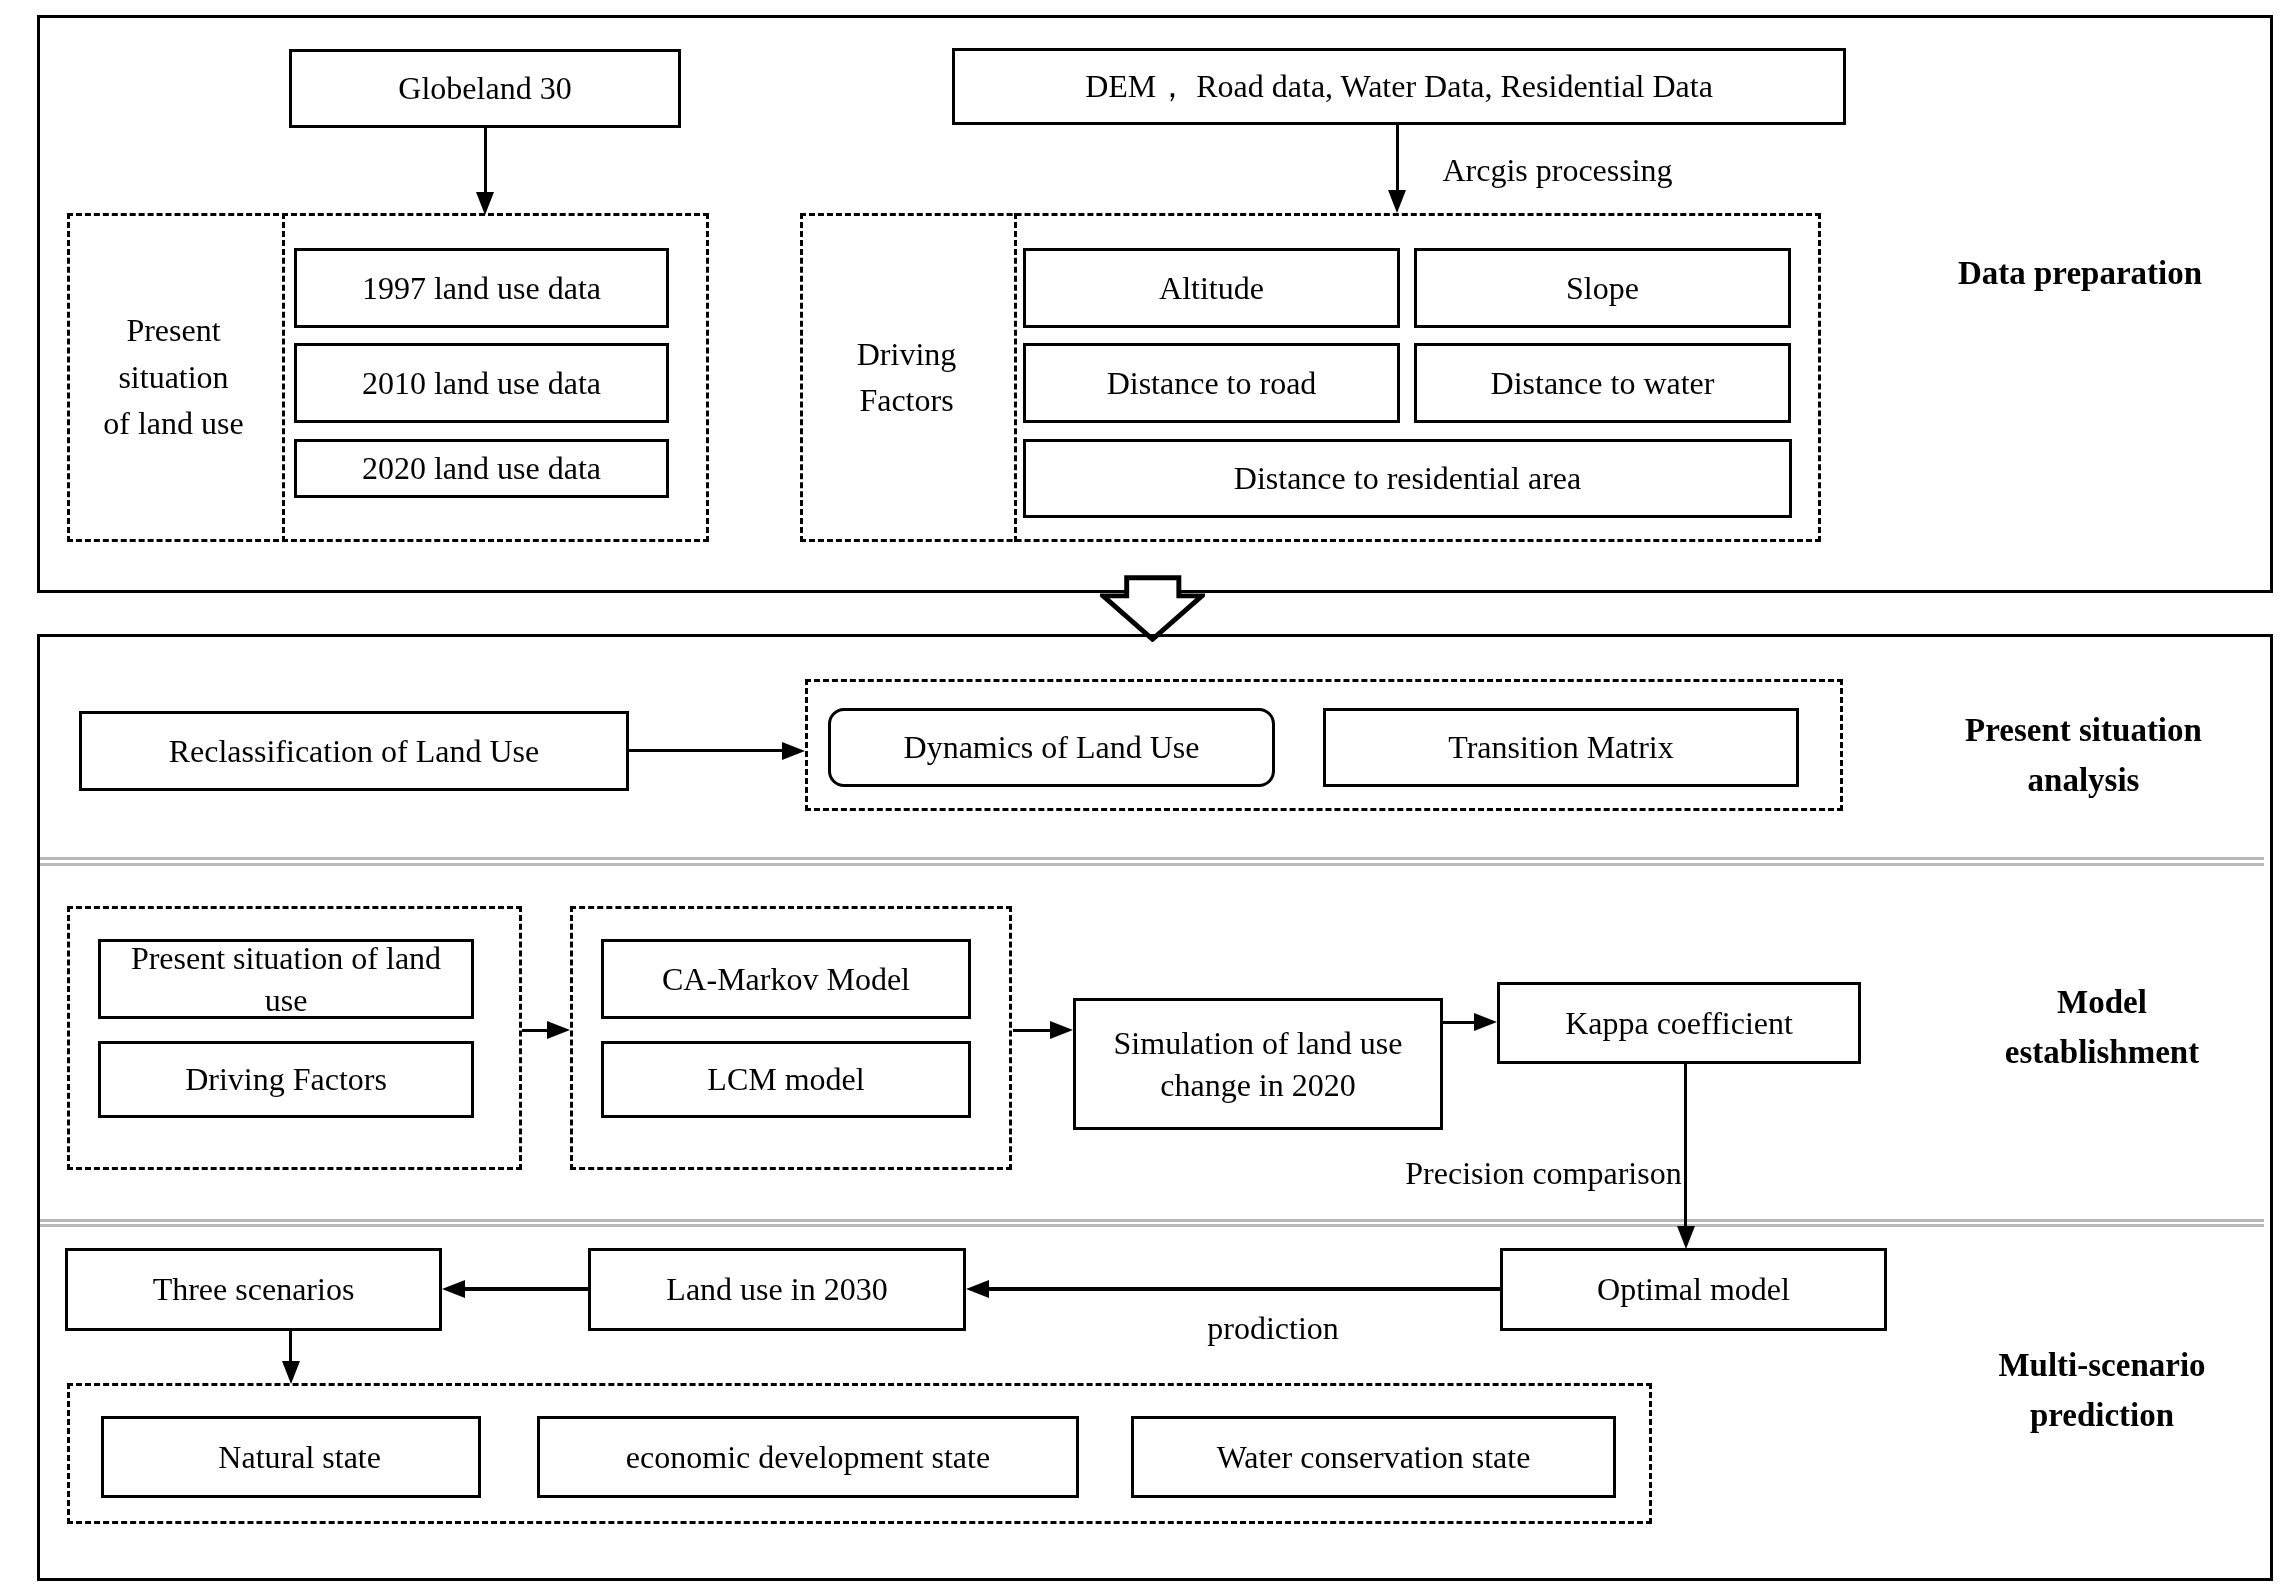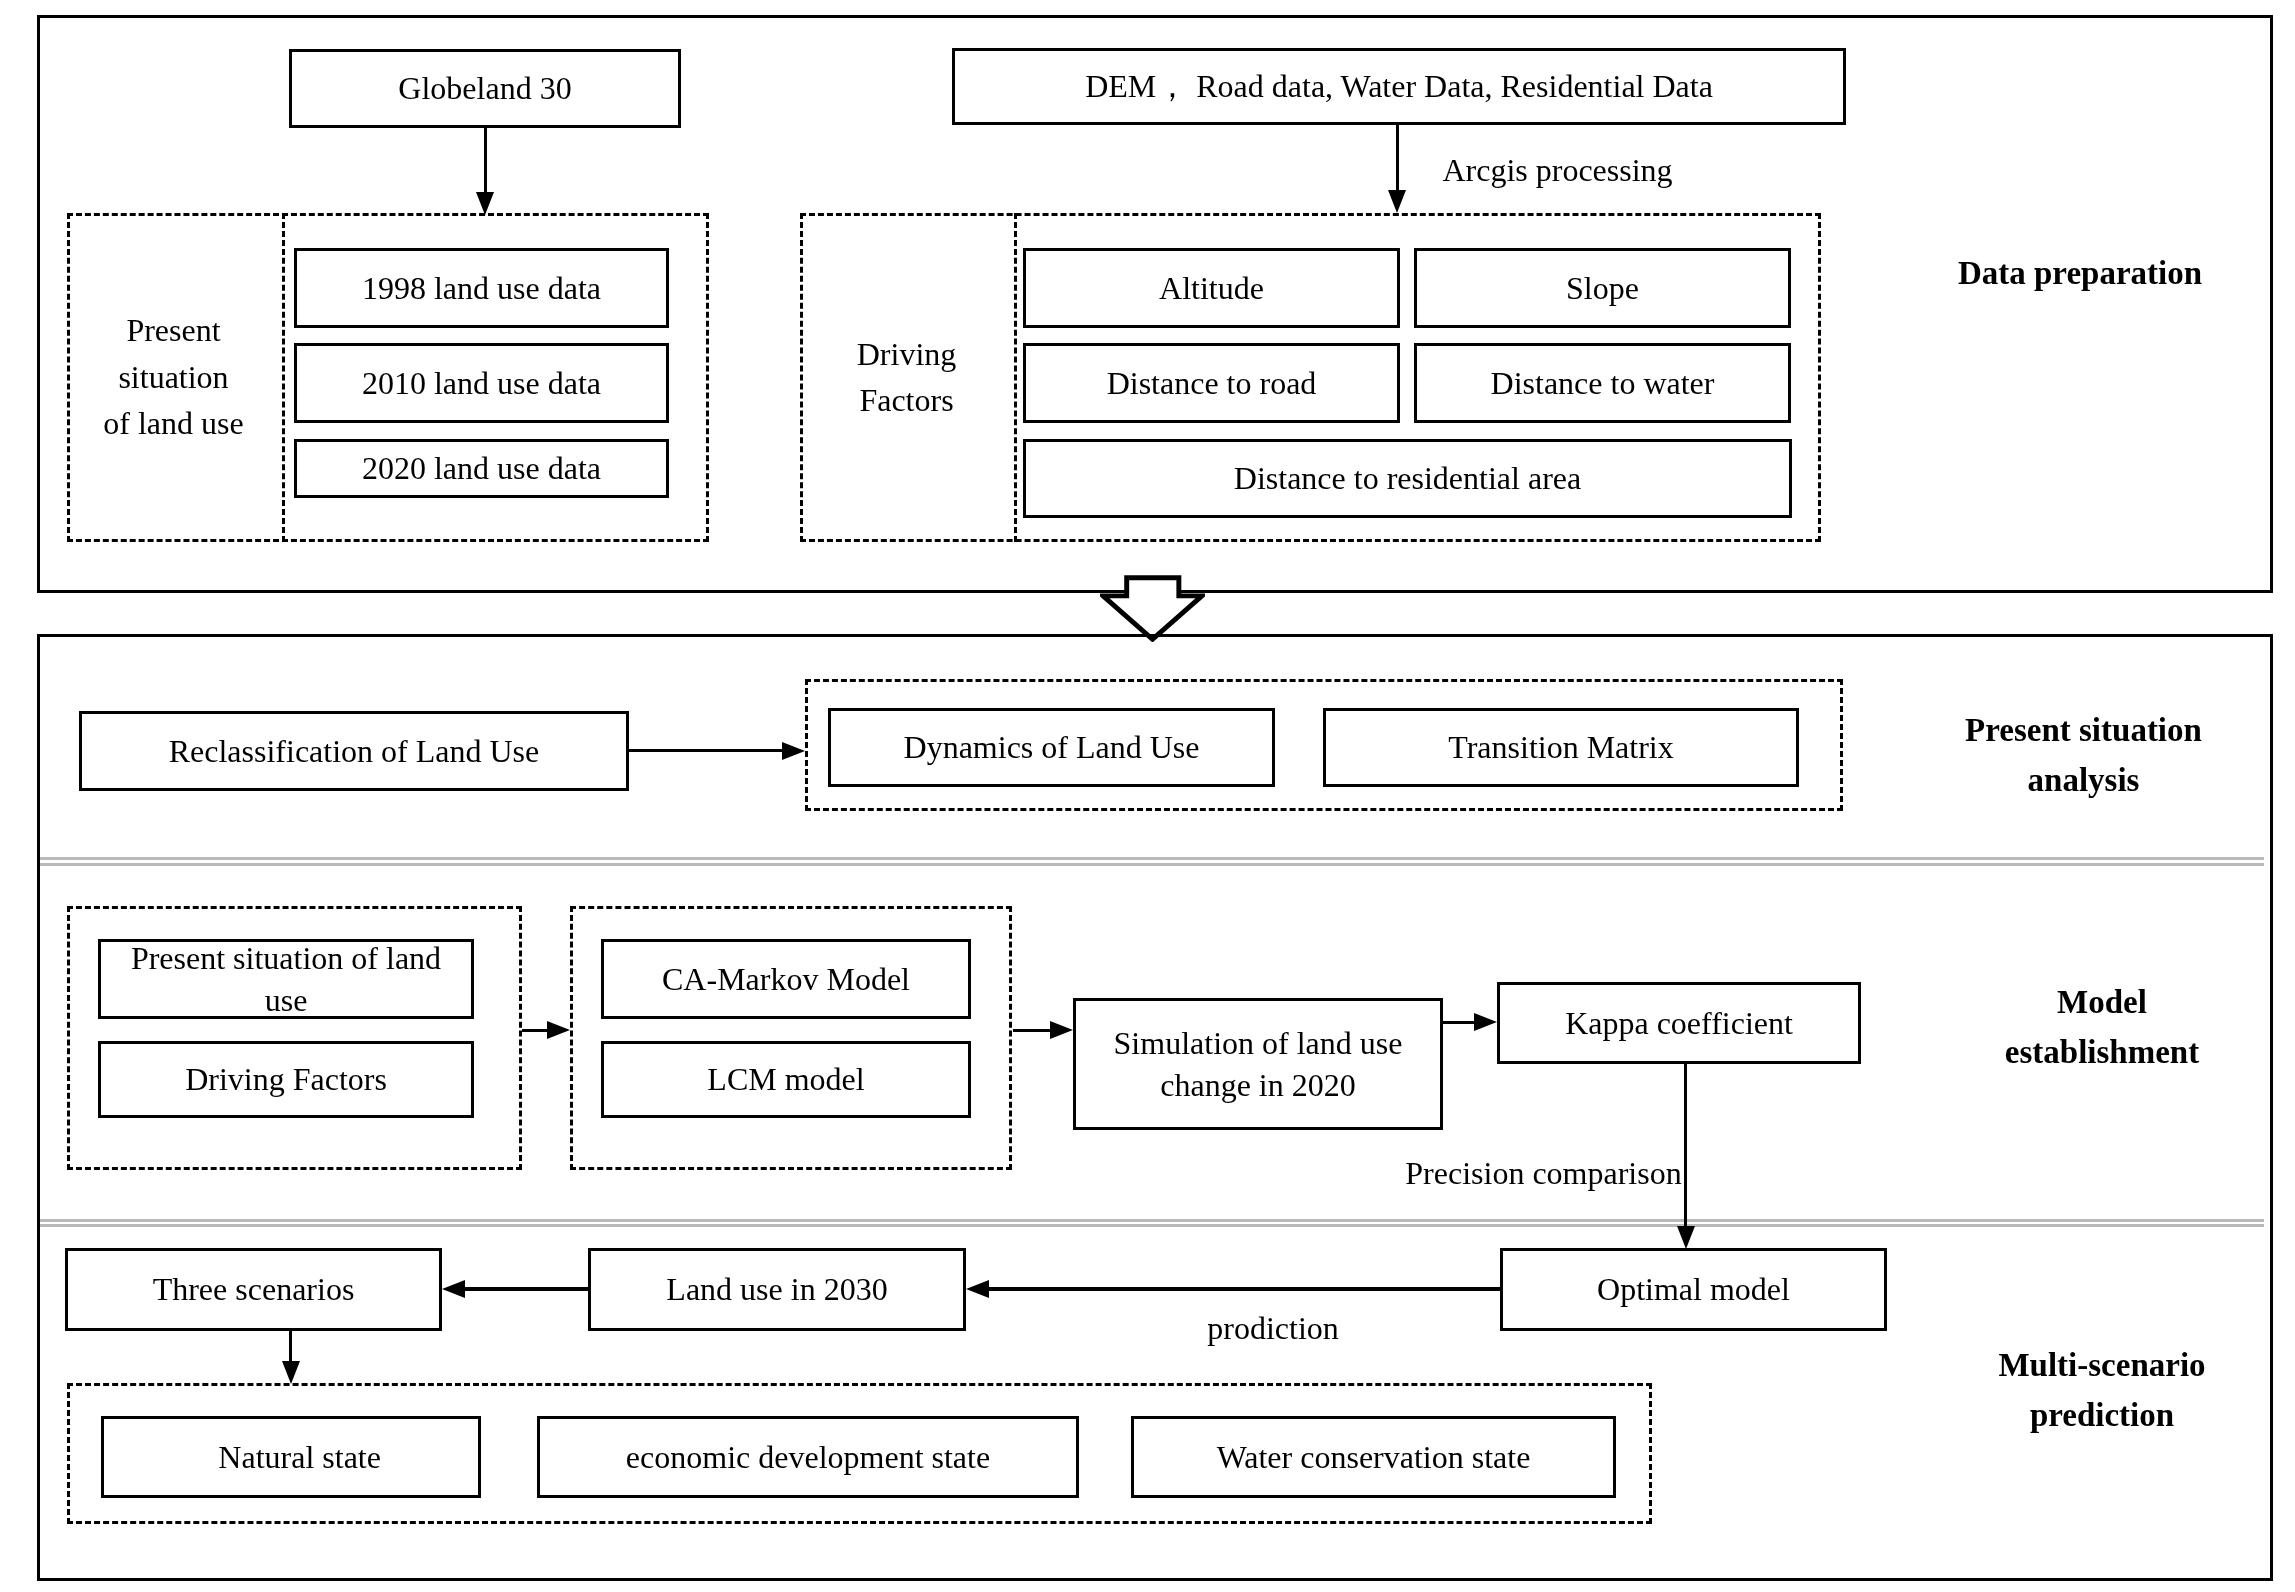--- a/index.html
+++ b/index.html
@@ -91,21 +91,21 @@
 
   <div class="vline" style="left:1396px;top:125px;height:66px;"></div>
   <div class="ah-down" style="left:1388px;top:190px;"></div>
 
   <div class="dashedbox" style="left:67px;top:213px;width:642px;height:329px;"></div>
   <div class="vdivider" style="left:282px;top:213px;height:329px;"></div>
   <div class="grouplabel" style="left:102px;top:253px;width:143px;height:248px;">
     <span>Present situation of land use</span>
   </div>
   <div class="box" style="left:294px;top:248px;width:375px;height:80px;">
-    <span>1998 land use data</span>
+    <span>1997 land use data</span>
   </div>
   <div class="box" style="left:294px;top:343px;width:375px;height:80px;">
     <span>2010 land use data</span>
   </div>
   <div class="box" style="left:294px;top:439px;width:375px;height:59px;">
     <span>2020 land use data</span>
   </div>
 
   <div class="dashedbox" style="left:800px;top:213px;width:1021px;height:329px;"></div>
   <div class="vdivider" style="left:1014px;top:213px;height:329px;"></div>
@@ -142,21 +142,21 @@
   <div class="sep" style="left:40px;top:1219px;width:2224px;"></div>
   <div class="sep" style="left:40px;top:1224px;width:2224px;"></div>
 
   <div class="box" style="left:79px;top:711px;width:550px;height:80px;">
     <span>Reclassification of Land Use</span>
   </div>
   <div class="hline" style="left:629px;top:749px;width:155px;"></div>
   <div class="ah-right" style="left:782px;top:742px;"></div>
 
   <div class="dashedbox" style="left:805px;top:679px;width:1038px;height:132px;"></div>
-  <div class="box" style="left:828px;top:708px;width:447px;height:79px;">
+  <div class="box" style="left:828px;top:708px;width:447px;height:79px;border-radius:16px;">
     <span>Dynamics of Land Use</span>
   </div>
   <div class="box" style="left:1323px;top:708px;width:476px;height:79px;">
     <span>Transition Matrix</span>
   </div>
 
   <div class="seclabel" style="left:1918px;top:695px;width:331px;height:121px;">
     <span>Present situation analysis</span>
   </div>
 

